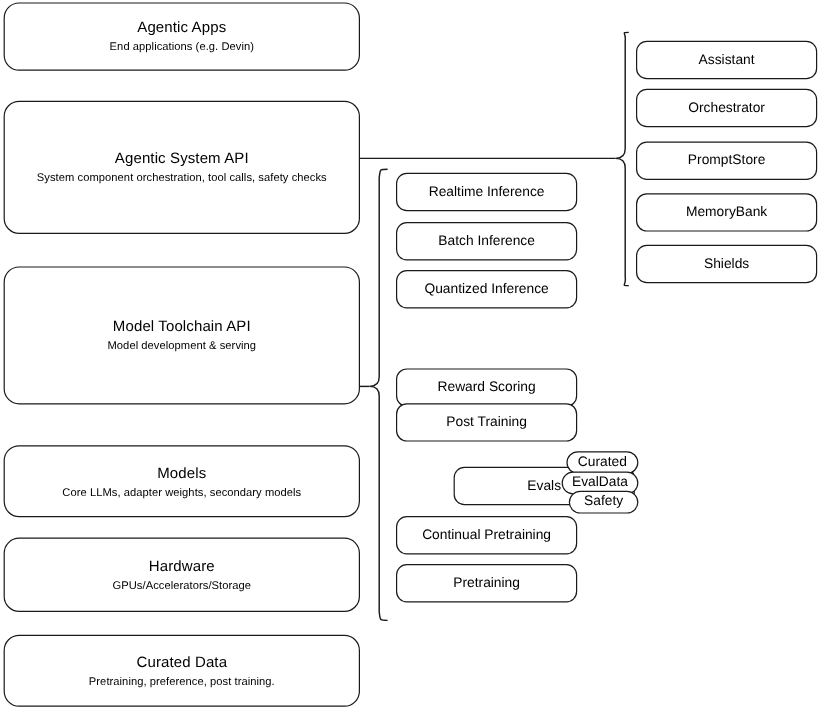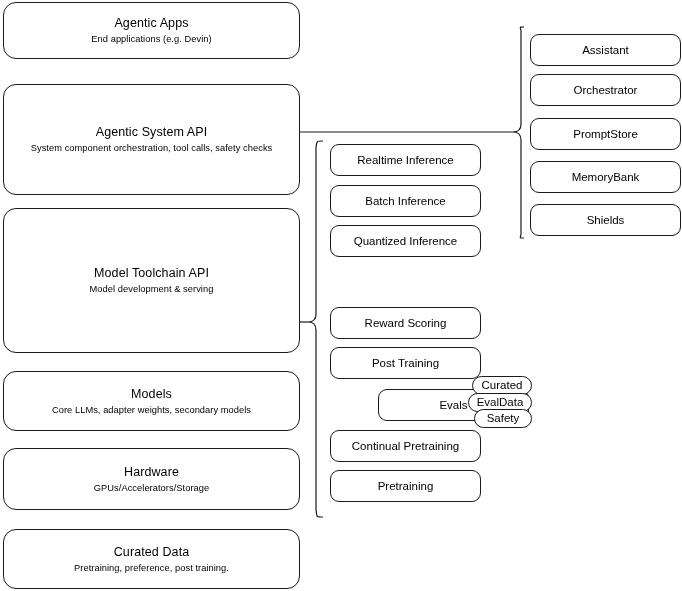--- a/index.html
+++ b/index.html
@@ -120,21 +120,21 @@
   <div class="node layer" style="top:2px;height:57px;">
     <div class="title">Agentic Apps</div>
     <div class="subtitle">End applications (e.g. Devin)</div>
   </div>
 
   <div class="node layer" style="top:84px;height:111px;">
     <div class="title">Agentic System API</div>
     <div class="subtitle">System component orchestration, tool calls, safety checks</div>
   </div>
 
-  <div class="node layer" style="top:208px;height:145px;">
+  <div class="node layer" style="top:222px;height:115px;">
     <div class="title">Model Toolchain API</div>
     <div class="subtitle">Model development &amp; serving</div>
   </div>
 
   <div class="node layer" style="top:371px;height:60px;">
     <div class="title">Models</div>
     <div class="subtitle">Core LLMs, adapter weights, secondary models</div>
   </div>
 
   <div class="node layer" style="top:448px;height:62px;">
@@ -152,21 +152,21 @@
   </div>
   <div class="node chip mid-chip" style="top:185px;">
     <span>Batch Inference</span>
   </div>
   <div class="node chip mid-chip" style="top:225px;">
     <span>Quantized Inference</span>
   </div>
   <div class="node chip mid-chip" style="top:307px;">
     <span>Reward Scoring</span>
   </div>
-  <div class="node chip mid-chip" style="top:347px;">
+  <div class="node chip mid-chip" style="top:336px;">
     <span>Post Training</span>
   </div>
   <div class="node chip mid-chip" style="top:389px;margin-left:48px;">
     <span>Evals</span>
   </div>
   <div class="node chip mid-chip" style="top:430px;">
     <span>Continual Pretraining</span>
   </div>
   <div class="node chip mid-chip" style="top:470px;">
     <span>Pretraining</span>

